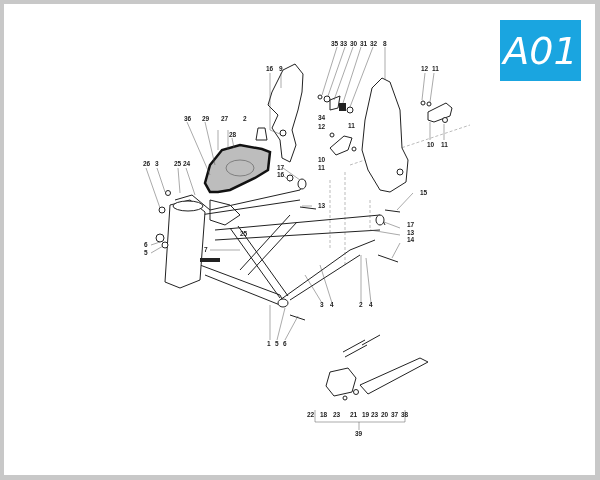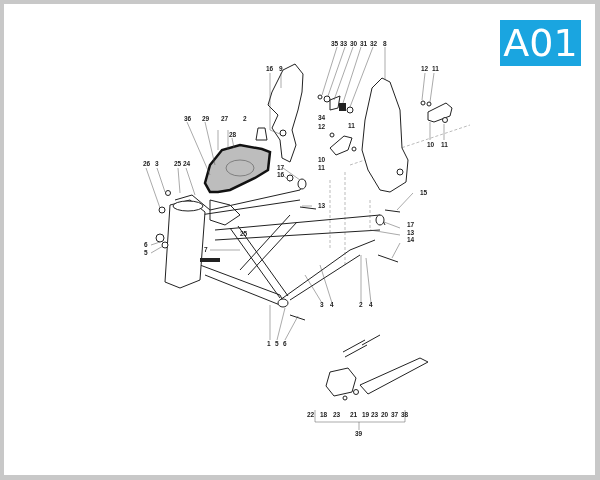--- a/index.html
+++ b/index.html
@@ -1,18 +1,18 @@
 <!DOCTYPE html>
 <html><head>
 <meta charset="utf-8">
 <style>
   html, body { margin: 0; padding: 0; background: #ffffff; }
   body { width: 600px; height: 480px; position: relative; overflow: hidden; font-family: "Liberation Sans", sans-serif; }
   .frame { position: absolute; left: 0; top: 0; width: 600px; height: 480px; box-sizing: border-box; border: 4px solid #c8c8c8; border-right-width: 5px; border-bottom-width: 5px; background: #ffffff; }
-  .badge { position: absolute; left: 500px; top: 20px; width: 81px; height: 46px; background: #1aa5e0; color: #ffffff; display: flex; align-items: center; justify-content: center; font-size: 38px; font-family: "DejaVu Sans", sans-serif; letter-spacing: 0px; }
+  .badge { position: absolute; left: 500px; top: 20px; width: 81px; height: 61px; background: #1aa5e0; color: #ffffff; display: flex; align-items: center; justify-content: center; font-size: 38px; font-family: "DejaVu Sans", sans-serif; letter-spacing: 0px; font-style: italic; }
   svg.diagram { position: absolute; left: 0; top: 0; }
   .lbl { font-family: "Liberation Sans", sans-serif; font-size: 6.5px; font-weight: bold; fill: #222; }
   .ln { stroke: #555; stroke-width: 0.5; fill: none; }
   .dash { stroke: #777; stroke-width: 0.5; stroke-dasharray: 3 2; fill: none; }
   .part { stroke: #222; stroke-width: 1; fill: #fff; }
   .tube { stroke: #222; stroke-width: 1; fill: none; }
   .grey { fill: #bdbdbd; stroke: #111; stroke-width: 2.5; }
 </style>
 </head>
 <body>

